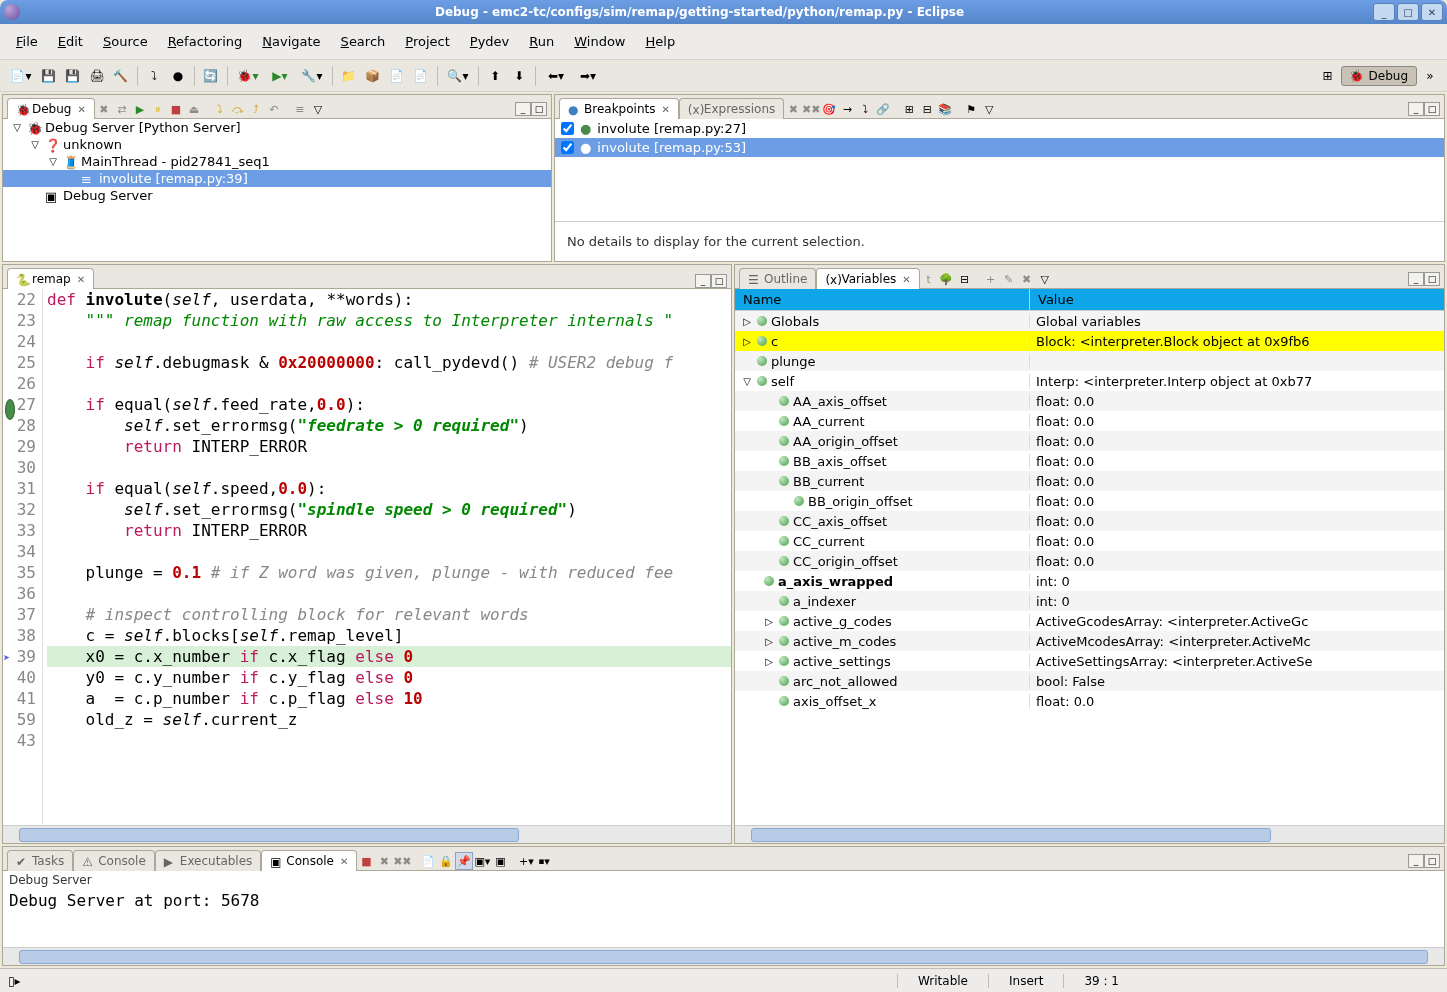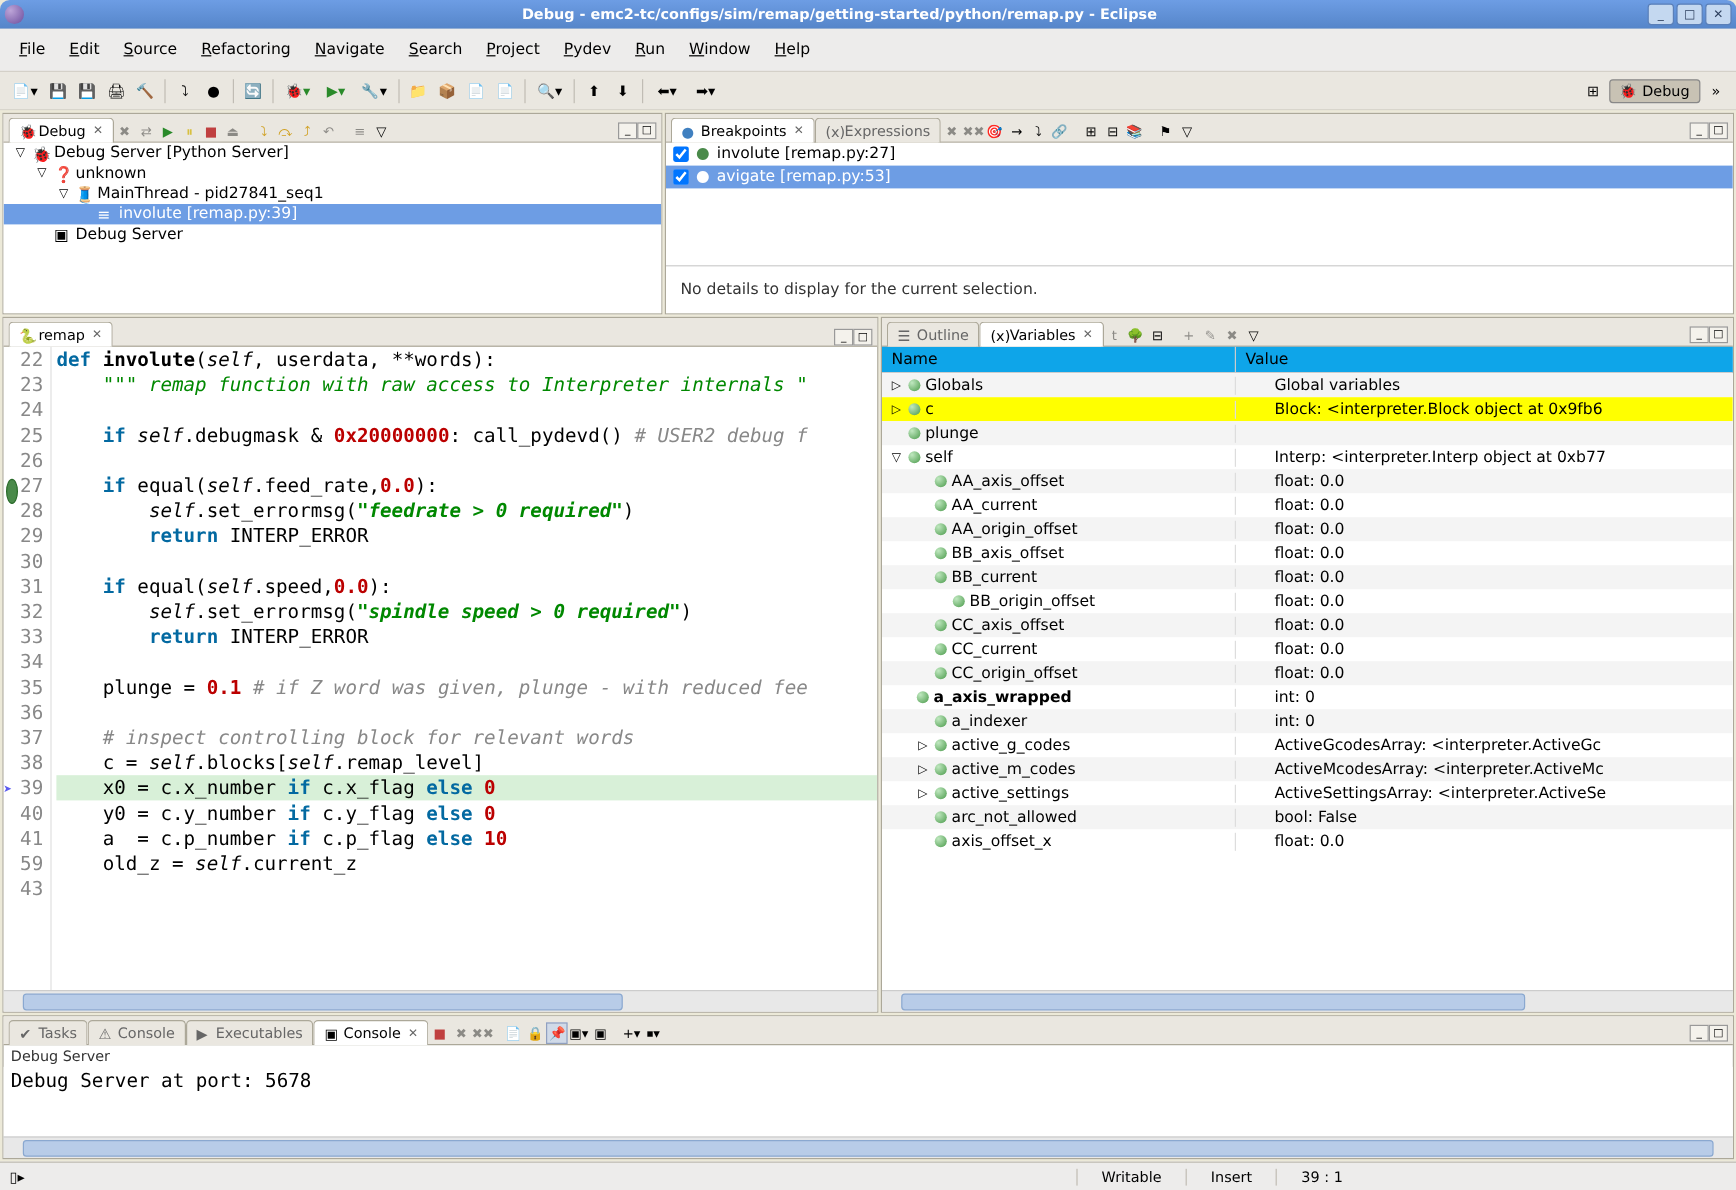--- a/index.html
+++ b/index.html
@@ -244,21 +244,21 @@
   flex: 1;
   overflow: auto;
   white-space: pre;
   padding-left: 4px;
   position: relative;
 }
 .code-line { height: 21px; line-height: 21px; }
 .code-line.current {
   background: #d8f0d8;
 }
-.kw { color: #0369a1; font-weight: bold; }
+.kw { color: #be185d; font-weight: normal; }
 .defname { color: #000000; font-weight: bold; }
 .str { color: #008800; font-style: italic; font-weight: bold; }
 .doc { color: #008800; font-style: italic; }
 .num { color: #bb0000; font-weight: bold; }
 .com { color: #888888; font-style: italic; }
 .self { font-style: italic; }
 .editor-hscroll {
   height: 18px;
   background: #e8e8e8;
   border-top: 1px solid #ccc;
@@ -290,21 +290,21 @@
 .var-row.highlight { background: #ffff00; }
 .var-name {
   width: 295px;
   display: flex;
   align-items: center;
   gap: 4px;
   padding-left: 6px;
   border-right: 1px solid #ddd;
   overflow: hidden;
 }
-.var-value { flex: 1; padding-left: 6px; overflow: hidden; white-space: nowrap; margin-left: 26px; }
+.var-value { flex: 1; padding-left: 6px; overflow: hidden; white-space: nowrap; }
 .var-bullet {
   width: 10px; height: 10px;
   background: radial-gradient(circle at 30% 30%, #c0e8c0, #4a9a4a);
   border-radius: 50%;
   flex-shrink: 0;
 }
 
 .console-tabrow {
   height: 24px;
   background: #eae7e0;
@@ -512,21 +512,21 @@
       <div class="pane-body bp-body">
         <div class="bp-list" id="bp-list">
             <div class="bp-row">
               <input type="checkbox" checked="" style="">
               <span style="color:#4a8a4a">●</span>
               <span>involute [remap.py:27]</span>
             </div>
             <div class="bp-row selected">
               <input type="checkbox" checked="" style="">
               <span style="color:#fff">●</span>
-              <span>avigate [remap.py:53]</span>
+              <span>involute [remap.py:53]</span>
             </div>
           </div>
         <div class="bp-detail">No details to display for the current selection.</div>
       </div>
     </div>
   </div>
 
   <div class="row-mid">
 
     <div class="pane pane-editor">

